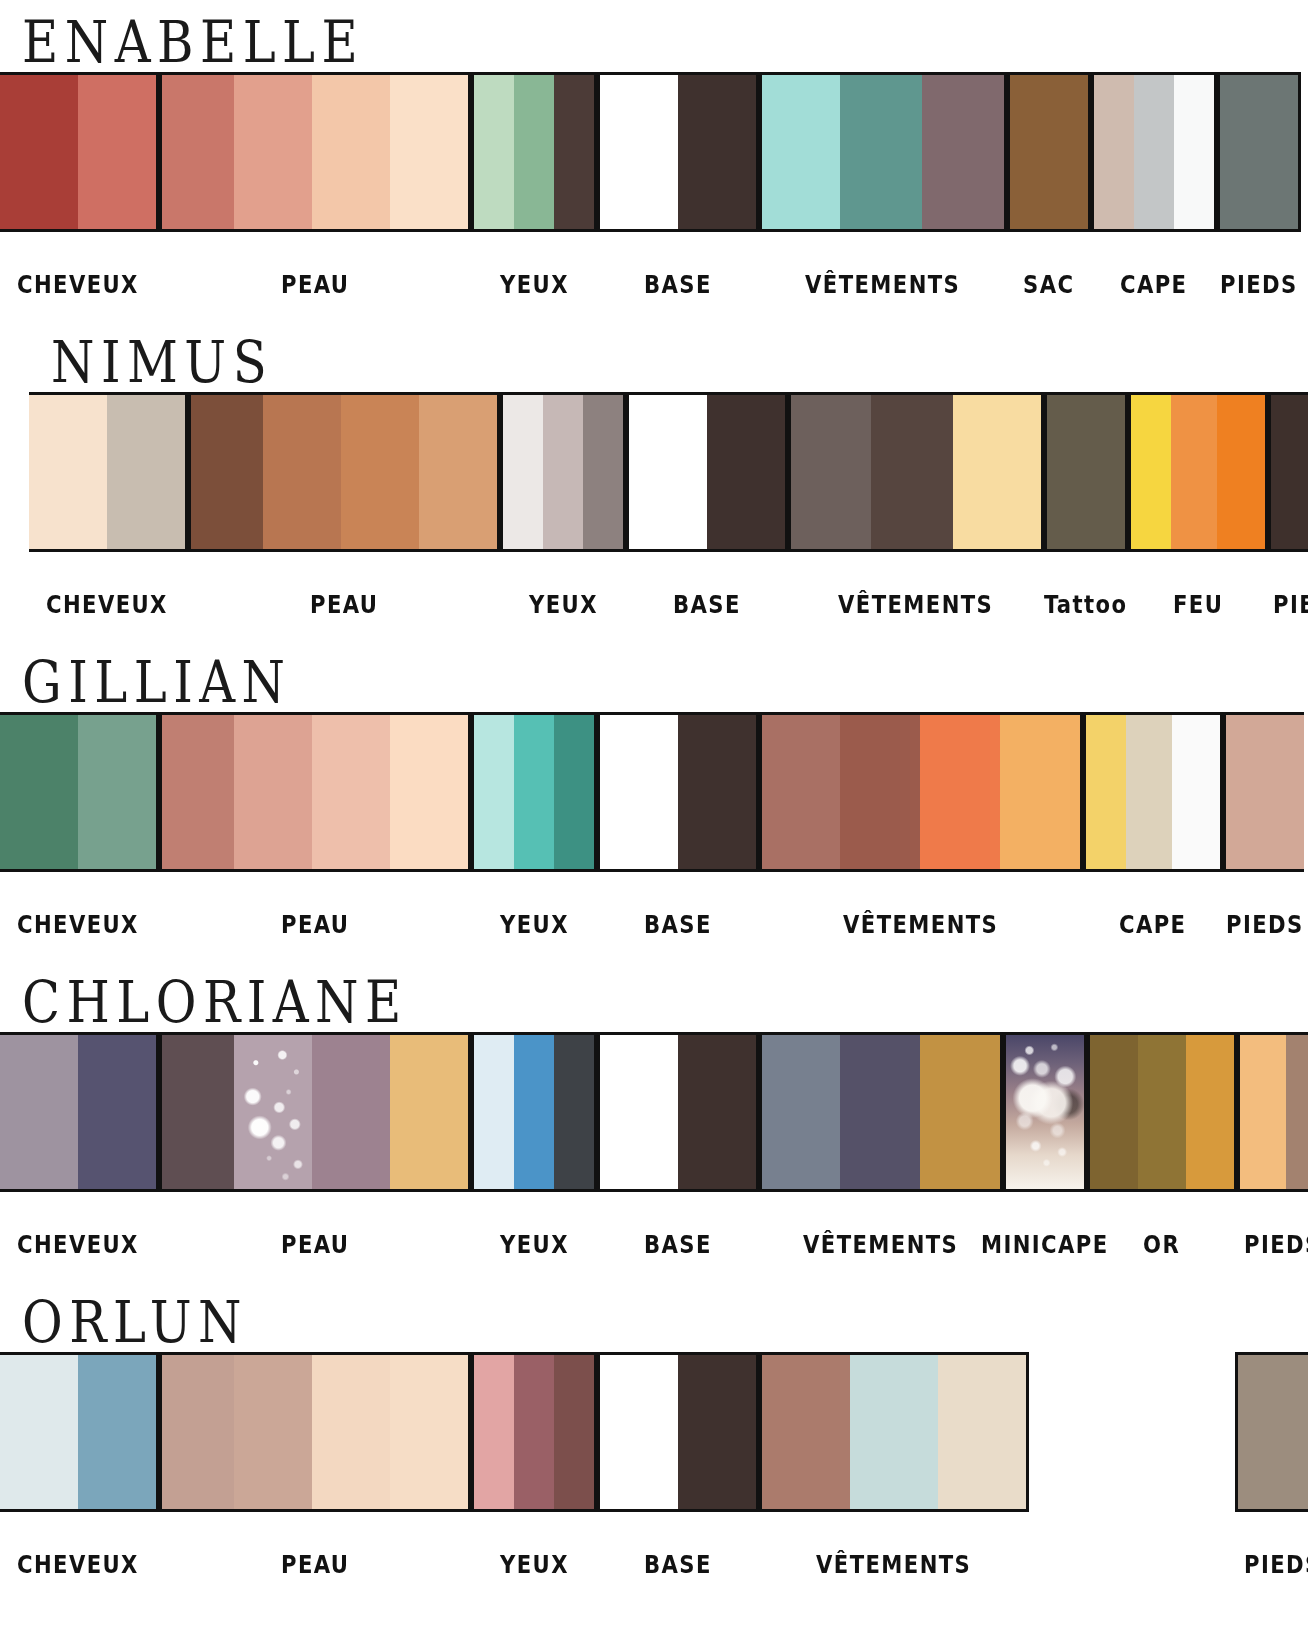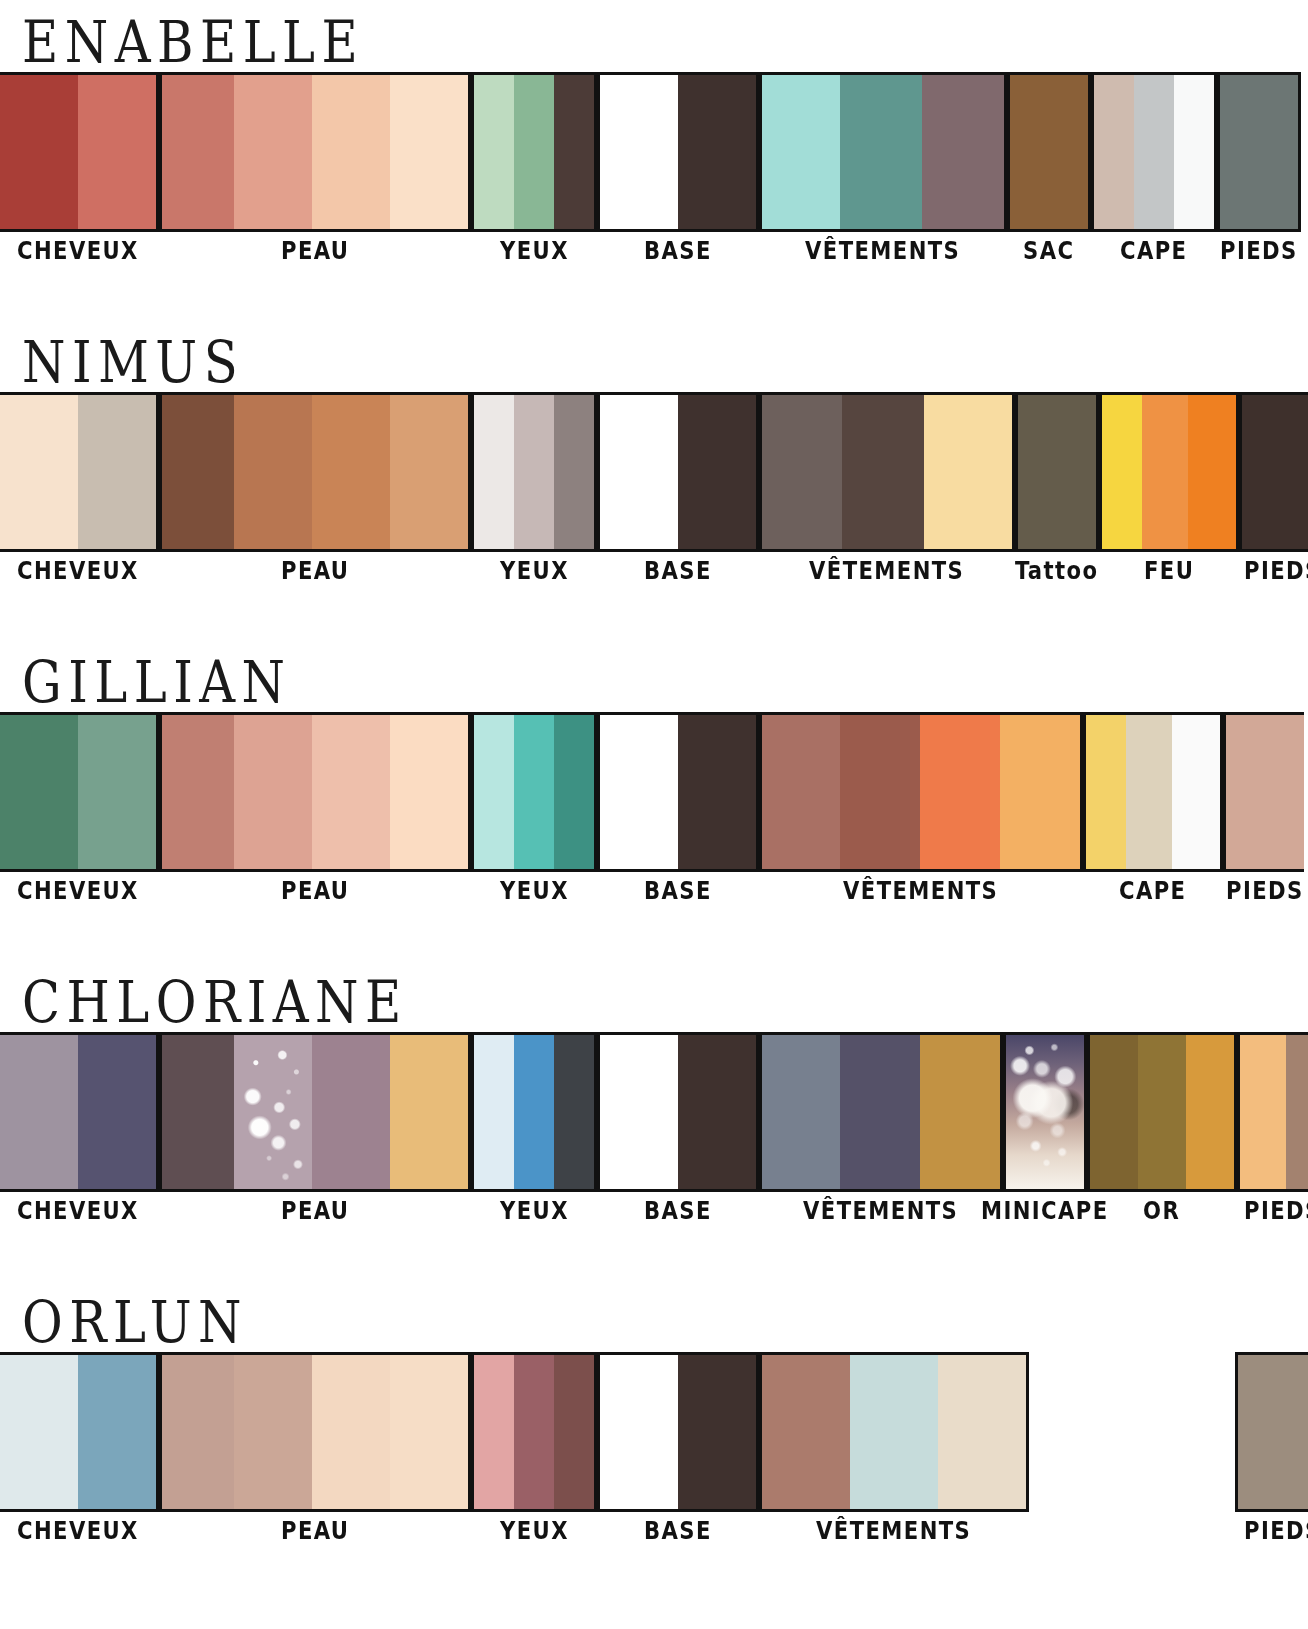--- a/index.html
+++ b/index.html
@@ -48,20 +48,21 @@
   .group.edge-left  { border-left:none; }
 
   .swatch { height:100%; flex:0 0 auto; position:relative; }
 
   .spacer { flex:0 0 auto; height:160px; }
 
   .labels {
     position:relative;
     width:1308px;
     height:46px;
+    margin-top:34px;
   }
   .label {
     position:absolute;
     top:4px;
     font-family:"DejaVu Sans Condensed","DejaVu Sans", sans-serif;
     font-size:25px;
     font-weight:600;
     letter-spacing:1.5px;
     color:#121212;
     white-space:nowrap;
@@ -151,21 +152,21 @@
         <div class="label" style="left: 17.0909px;">CHEVEUX</div>
         <div class="label" style="left: 280.807px;">PEAU</div>
         <div class="label" style="left: 499.565px;">YEUX</div>
         <div class="label" style="left: 644.101px;">BASE</div>
         <div class="label" style="left: 805.391px;">VÊTEMENTS</div>
         <div class="label" style="left: 1023.33px;">SAC</div>
         <div class="label" style="left: 1120.27px;">CAPE</div>
         <div class="label" style="left: 1220.18px;">PIEDS</div>
       </div>
     </div>
-    <div class="char-block" style="position: absolute; left: 0px; top: 316px; width: 1308px;">
+    <div class="char-block" style="position: absolute; left: 0px; top: 316px; width: 1308px; padding-left: 29px;">
       <div class="char-name" style="height: 76px; display: flex; align-items: flex-end;">NIMUS</div>
       <div class="strip">
         <div class="group edge-left">
           <div class="swatch" style="width: 78px; background: rgb(247, 226, 205);"></div>
           <div class="swatch" style="width: 78px; background: rgb(200, 189, 176);"></div>
         </div>
         <div class="group">
           <div class="swatch" style="width: 72px; background: rgb(124, 79, 58);"></div>
           <div class="swatch" style="width: 78px; background: rgb(184, 118, 81);"></div>
           <div class="swatch" style="width: 78px; background: rgb(201, 132, 86);"></div>

